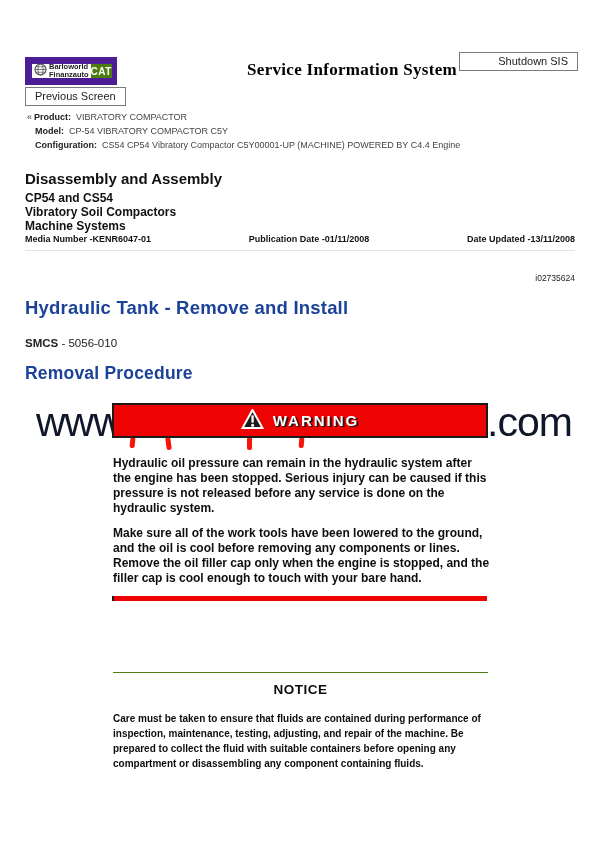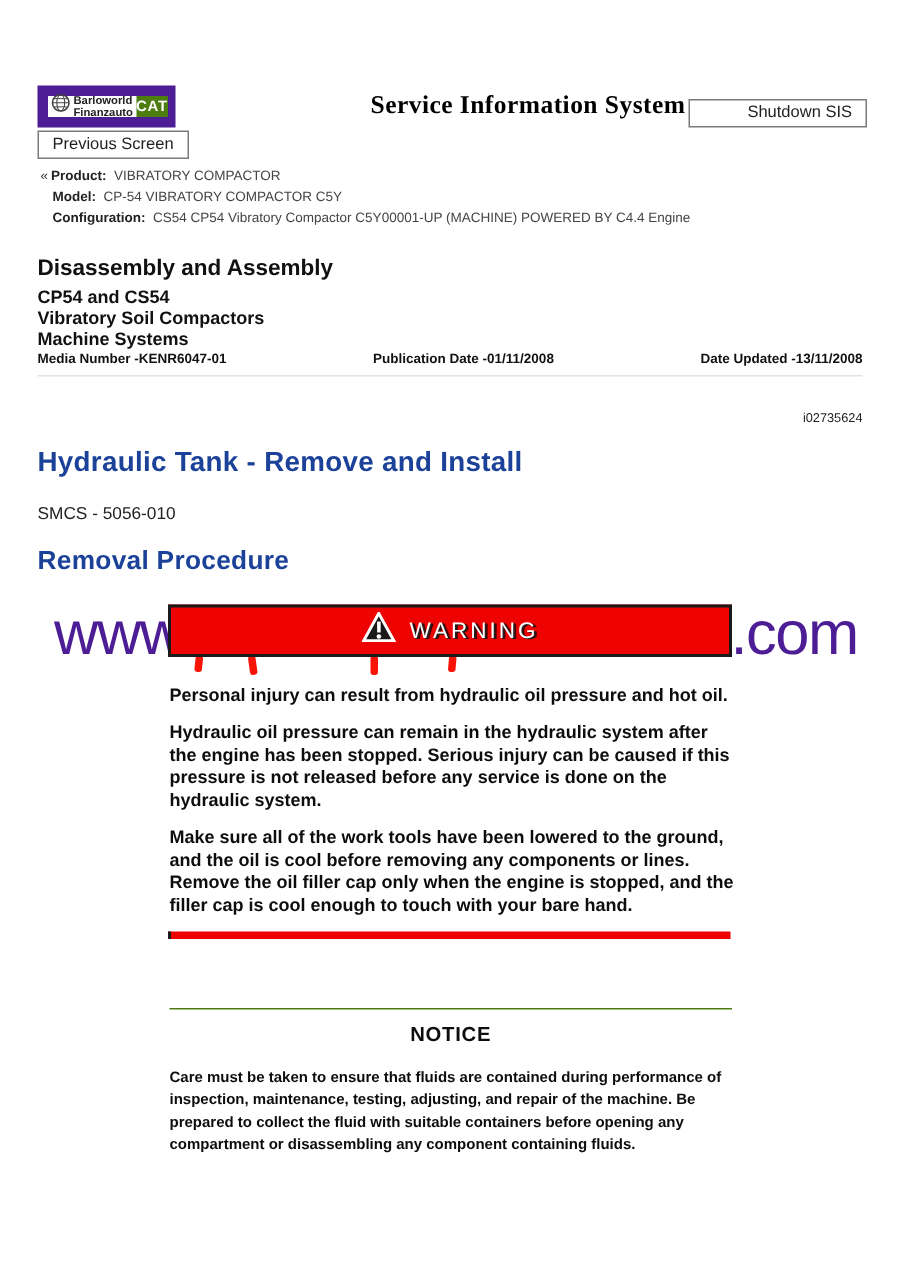--- a/index.html
+++ b/index.html
@@ -24,21 +24,21 @@
   .sis-title {
     position:absolute; left:104px; right:0; top:60px; text-align:center;
     font-family:"Liberation Serif","DejaVu Serif",serif;
     font-weight:bold; font-size:17px; color:#000; letter-spacing:.3px;
   }
   .btn {
     position:absolute; border:1px solid #7a7a7a; background:#fff; color:#222;
     font-size:11px; padding:2px 9px; line-height:13px; cursor:pointer;
     font-family:"Liberation Sans",sans-serif; white-space:nowrap;
   }
-  .btn-shutdown { right:22px; top:66px;padding-left:38px; }
+  .btn-shutdown { right:22px; top:52px;padding-left:38px; }
   .btn-previous { left:25px; top:87px; }
 
   
   .meta { position:absolute; left:27px; top:110px; font-size:9px; line-height:14px; color:#444; }
   .meta .marker { color:#333; font-size:9px; margin-right:2px; }
   .meta .lbl { font-weight:bold; color:#222; }
   .meta .line2 { padding-left:8px; }
 
   
   .doc-head { position:absolute; left:25px; top:170px; color:#111; }
@@ -50,40 +50,40 @@
   }
   .header-rule { position:absolute; left:25px; right:25px; top:250px; border-top:1px solid #e3e3e3; }
   .doc-id { position:absolute; right:25px; top:273px; font-size:8.5px; color:#222; }
 
   
   .h1-blue {
     position:absolute; left:25px; top:297px; font-size:18.5px; font-weight:bold;
     color:#1b4298; letter-spacing:.2px;
   }
   .smcs { position:absolute; left:25px; top:337px; font-size:11.5px; color:#222; }
-  .smcs .lbl { font-weight:normal;margin-top:32px; }
+  .smcs .lbl { font-weight:bold;margin-top:32px; }
   .h2-blue {
     position:absolute; left:25px; top:363px; font-size:17.5px; font-weight:bold;
     color:#1b4298; letter-spacing:.2px;
   }
 
   
-  .wm { position:absolute; top:401px; font-size:41px; line-height:42px; color:#4c1d95; letter-spacing:-1px; z-index:1; }
+  .wm { position:absolute; top:401px; font-size:41px; line-height:42px; color:#0f172a; letter-spacing:-1px; z-index:1; }
   .wm-left { left:36px; }
   .wm-right { left:487px; }
   .wm-desc { position:absolute; width:5px; background:#f91408; border-radius:2px; z-index:1; }
 
   
   .warning-box { position:absolute; left:112px; top:403px; width:376px; z-index:2; }
   .warning-banner {
     height:35px; background:#ee0202; border:2px solid #1a1a1a;
     display:flex; align-items:center; justify-content:center; gap:9px;
   }
   .warning-banner .wtxt {
-    color:#fff; font-weight:normal; font-size:15px; letter-spacing:2px;
+    color:#fff; font-weight:bold; font-size:15px; letter-spacing:2px;
     text-shadow:1px 1px 0 #222, 2px 1px 0 #4a0000;
   }
   .warning-body { padding:18px 0 0 1px; width:378px; font-size:12px; font-weight:bold; line-height:15px; color:#0d0d0d; }
   .warning-body p { margin-bottom:10px; }
   .warning-redbar { margin-top:5px; height:5px; width:375px; background:#ee0202; border-left:2px solid #1a1a1a; }
 
   
   .notice-box { position:absolute; left:113px; top:672px; width:375px; border-top:1px solid #4d7c0f; z-index:2; }
   .notice-label { text-align:center; font-weight:bold; font-size:13.5px; color:#0d0d0d; padding-top:9px; letter-spacing:.5px; }
   .notice-text { margin-top:14px; font-size:10px; font-weight:bold; line-height:15px; color:#0d0d0d; width:378px; }
@@ -169,21 +169,20 @@
       <span>
         <svg width="23" height="20" viewBox="0 0 24 22">
           <path d="M12 1 L23 21 L1 21 Z" fill="#1a1a1a" stroke="#ffffff" stroke-width="2.2"></path>
           <rect x="10.8" y="7" width="2.6" height="8" fill="#ffffff"></rect>
           <circle cx="12.1" cy="18" r="1.7" fill="#ffffff"></circle>
         </svg>
       </span>
       <span class="wtxt">WARNING</span>
     </div>
     <div class="warning-body">
-      <p>Personal injury can result from hydraulic oil pressure and hot oil.</p>
       <p>Hydraulic oil pressure can remain in the hydraulic system after the engine has been stopped. Serious injury can be caused if this pressure is not released before any service is done on the hydraulic system.</p>
       <p>Make sure all of the work tools have been lowered to the ground, and the oil is cool before removing any components or lines. Remove the oil filler cap only when the engine is stopped, and the filler cap is cool enough to touch with your bare hand.</p>
     </div>
     <div class="warning-redbar"></div>
   </div>
 
   <div class="notice-box">
     <div class="notice-label">NOTICE</div>
     <div class="notice-text">Care must be taken to ensure that fluids are contained during performance of inspection, maintenance, testing, adjusting, and repair of the machine. Be prepared to collect the fluid with suitable containers before opening any compartment or disassembling any component containing fluids.</div>
   </div>

